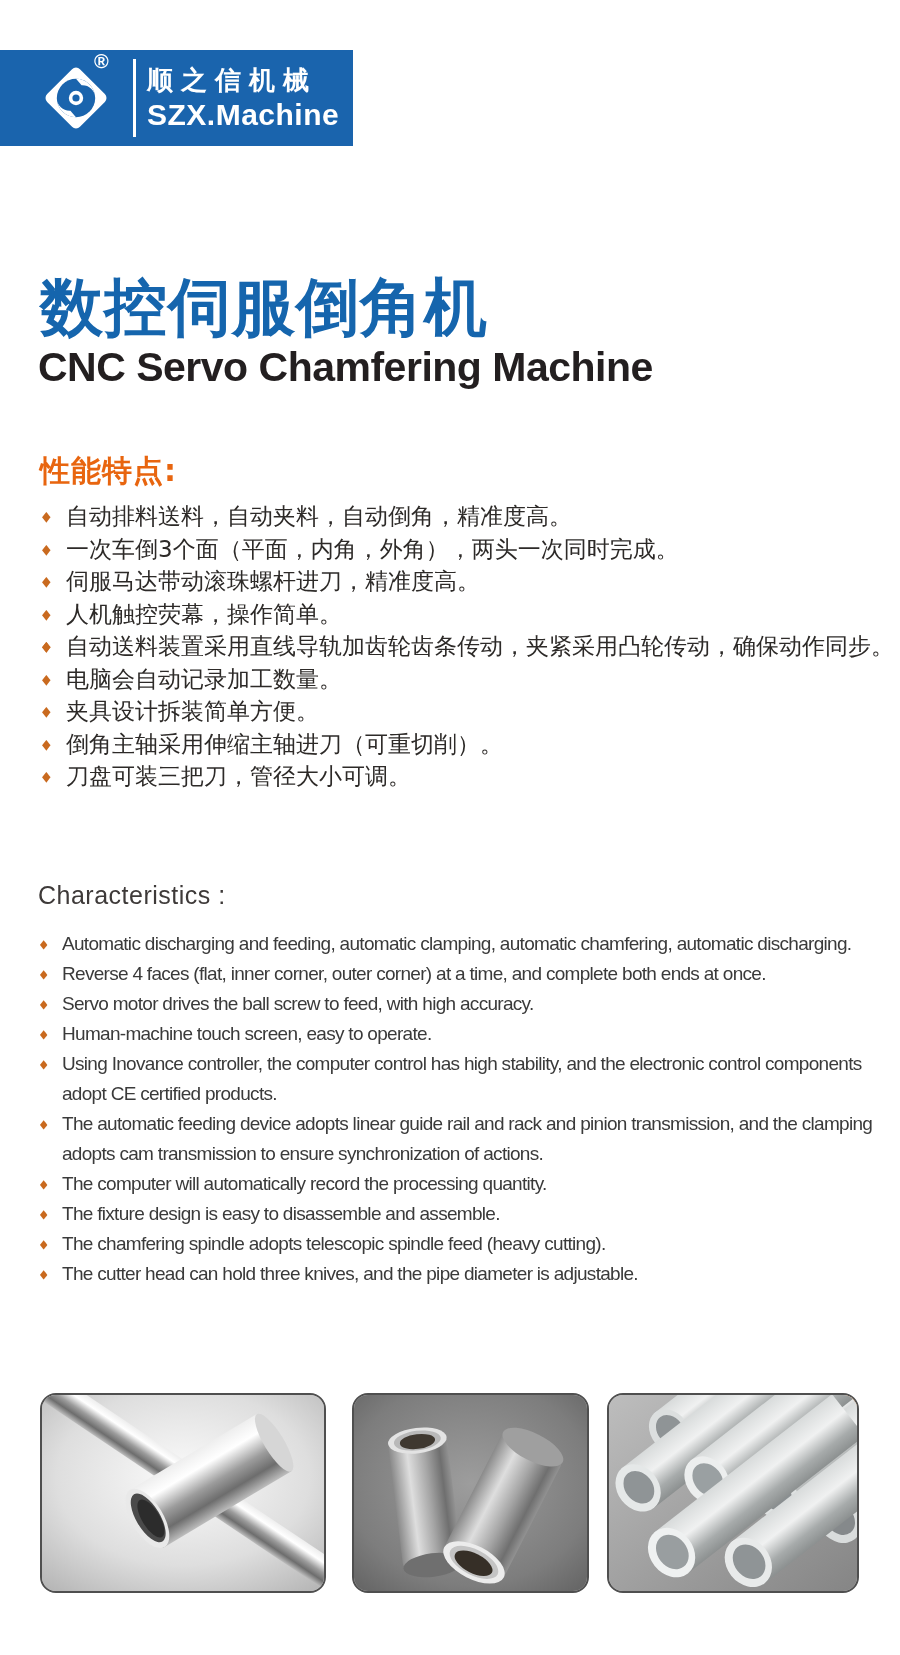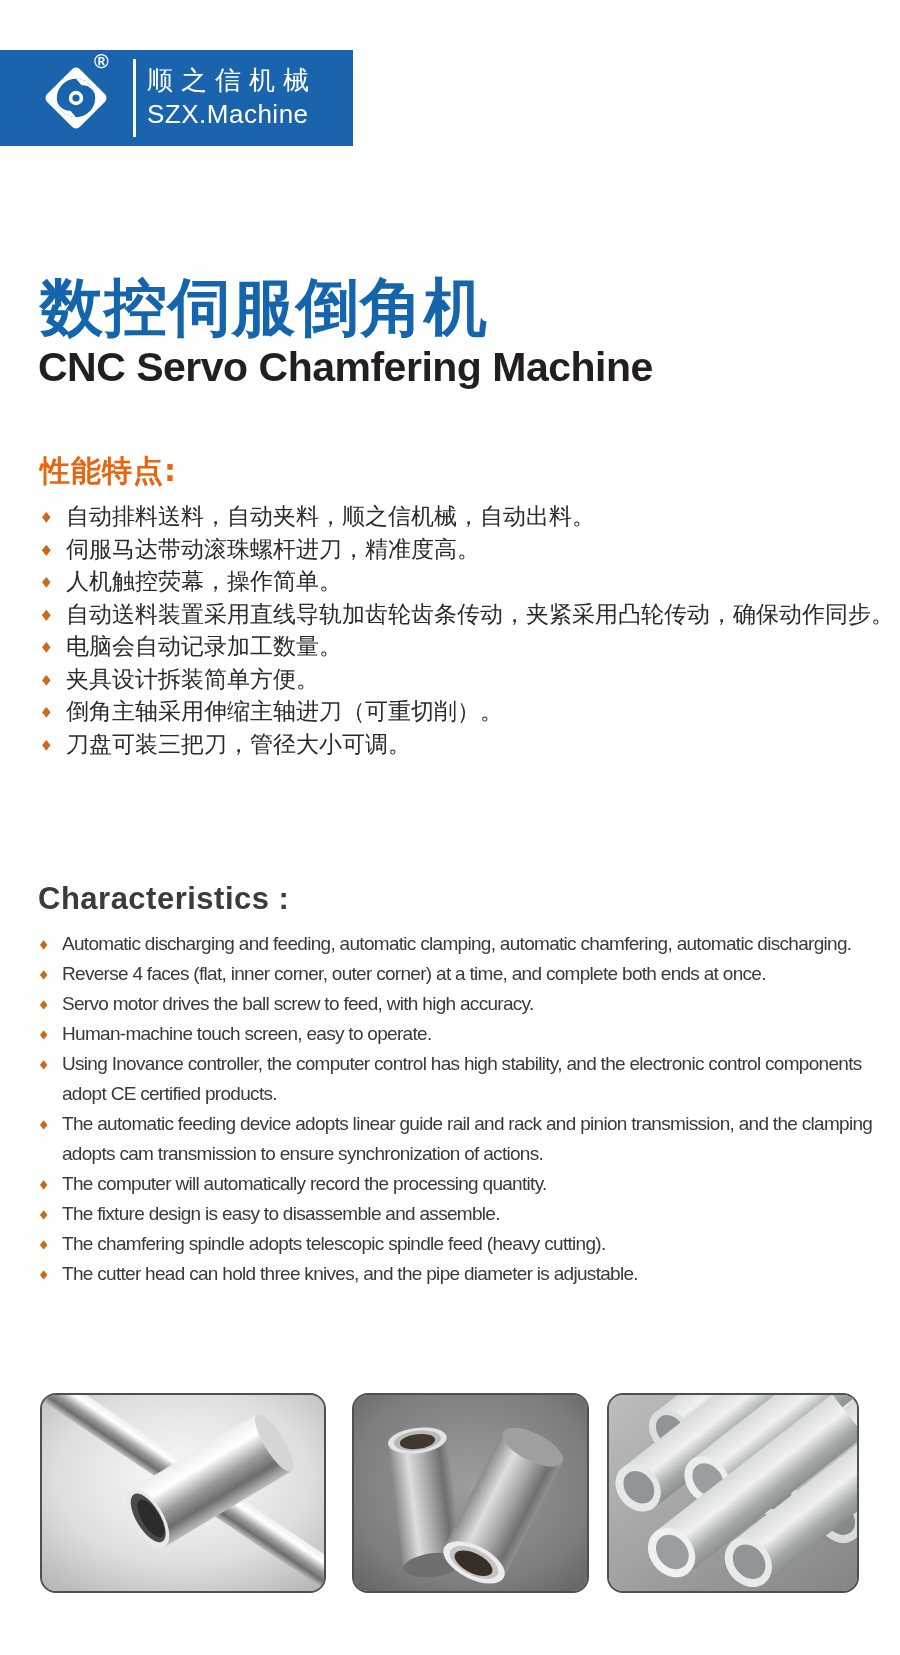--- a/index.html
+++ b/index.html
@@ -8,42 +8,42 @@
     position:relative; width:900px; height:1655px; background:#ffffff;
     overflow:hidden; font-family:"Liberation Sans", sans-serif;
   }
 
   
   .logo-band { position:absolute; left:0; top:50px; width:353px; height:96px; background:#1a64ad; }
   .logo-mark { position:absolute; left:36px; top:8px; width:80px; height:80px; }
   .reg { position:absolute; left:94px; top:0px; color:#fff; font-size:20px; font-weight:bold; }
   .logo-divider { position:absolute; left:133px; top:9px; width:3px; height:78px; background:#ffffff; }
   .brand-text { position:absolute; left:147px; top:13px; color:#ffffff; }
-  .brand-cn { font-size:26px; font-weight:normal; letter-spacing:8px; line-height:35px; white-space:nowrap;
+  .brand-cn { font-size:26px; font-weight:bold; letter-spacing:8px; line-height:35px; white-space:nowrap;
               font-family:"DejaVu Sans", sans-serif; }
-  .brand-en { font-size:26px; font-weight:normal; letter-spacing:0.5px; line-height:33px; white-space:nowrap; }
+  .brand-en { font-size:30px; font-weight:bold; letter-spacing:0.5px; line-height:33px; white-space:nowrap; }
 
   
   .title-cn { position:absolute; left:40px; top:272px; font-size:63px; font-weight:bold;
               color:#1565ad; letter-spacing:1px; line-height:1.15; white-space:nowrap;
               font-family:"DejaVu Sans", sans-serif; }
   .title-en { position:absolute; left:38px; top:344px; font-size:41px; font-weight:bold;
               color:#231f20; letter-spacing:-0.5px; white-space:nowrap;text-align:right; }
 
   
   .h-cn { position:absolute; left:40px; top:451px; font-size:30px; font-weight:bold;
           color:#e8650f; letter-spacing:1px; font-family:"DejaVu Sans", sans-serif; }
   .list-cn { position:absolute; left:40px; top:500px; width:833px; list-style:none; }
   .list-cn li { position:relative; padding-left:26px; font-size:23px; line-height:32.5px;
                 color:#2d2a28; font-family:"DejaVu Sans", sans-serif; white-space:nowrap; }
   .bullet { position:absolute; left:2px; top:0; color:#c96a1f; font-size:14px;
             transform:scaleX(0.8); transform-origin:left center; line-height:inherit; }
 
   
-  .h-en { position:absolute; left:38px; top:881px; font-size:31px; font-weight:bold;
+  .h-en { position:absolute; left:38px; top:881px; font-size:25px; font-weight:normal;
           color:#3e3a39; letter-spacing:0.5px; }
   .list-en { position:absolute; left:40px; top:929px; width:855px; list-style:none; }
   .list-en li { position:relative; padding-left:22px; font-size:19px; line-height:30px;
                 letter-spacing:-0.7px; color:#3a3a3a; }
   .list-en .bullet { left:0; font-size:12px; }
 
   
   .photo { position:absolute; top:1393px; height:200px; border-radius:16px;
            border:2px solid #4f4f4f; overflow:hidden; background:#cfcfcf; }
   .photo svg { display:block; width:100%; height:100%; }
@@ -76,25 +76,26 @@
   </header>
 
   <h1 class="title-cn">数控伺服倒角机</h1>
   <h2 class="title-en">CNC Servo Chamfering Machine</h2>
 
   <h3 class="h-cn">性能特点:</h3>
   <ul class="list-cn">
 
       <li>
         <span class="bullet">◆</span>
-        <span>自动排料送料，自动夹料，顺之信机械，自动出料。</span>
-      </li>
-
-      <li>
-        <span class="bullet">◆</span>
+        <span>自动排料送料，自动夹料，自动倒角，精准度高。</span>
+      </li>
+
+      <li>
+        <span class="bullet">◆</span>
+        <span>一次车倒3个面（平面，内角，外角），两头一次同时完成。</span>
       </li>
 
       <li>
         <span class="bullet">◆</span>
         <span>伺服马达带动滚珠螺杆进刀，精准度高。</span>
       </li>
 
       <li>
         <span class="bullet">◆</span>
         <span>人机触控荧幕，操作简单。</span>

